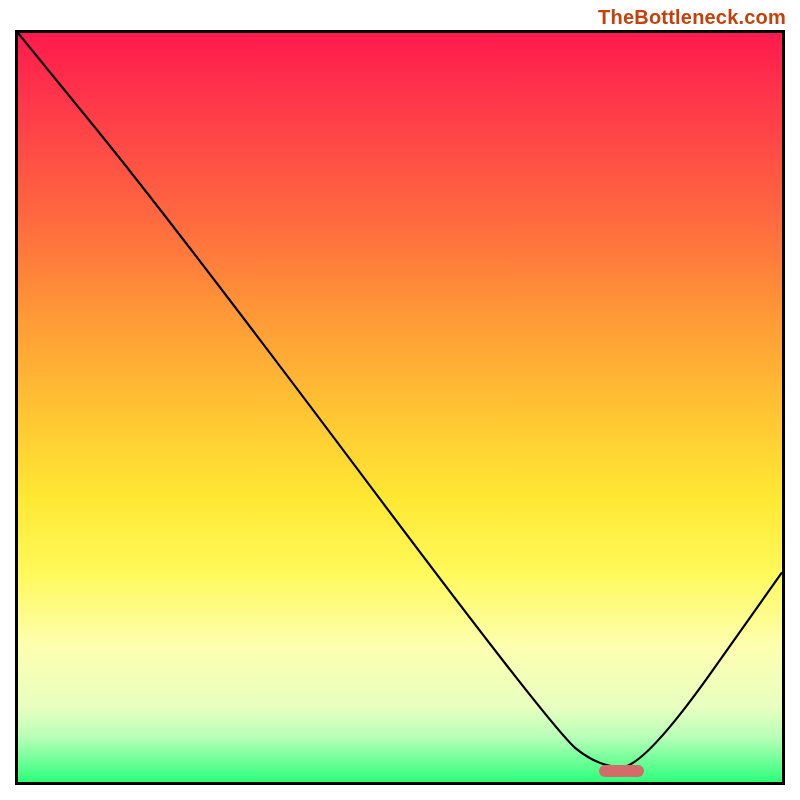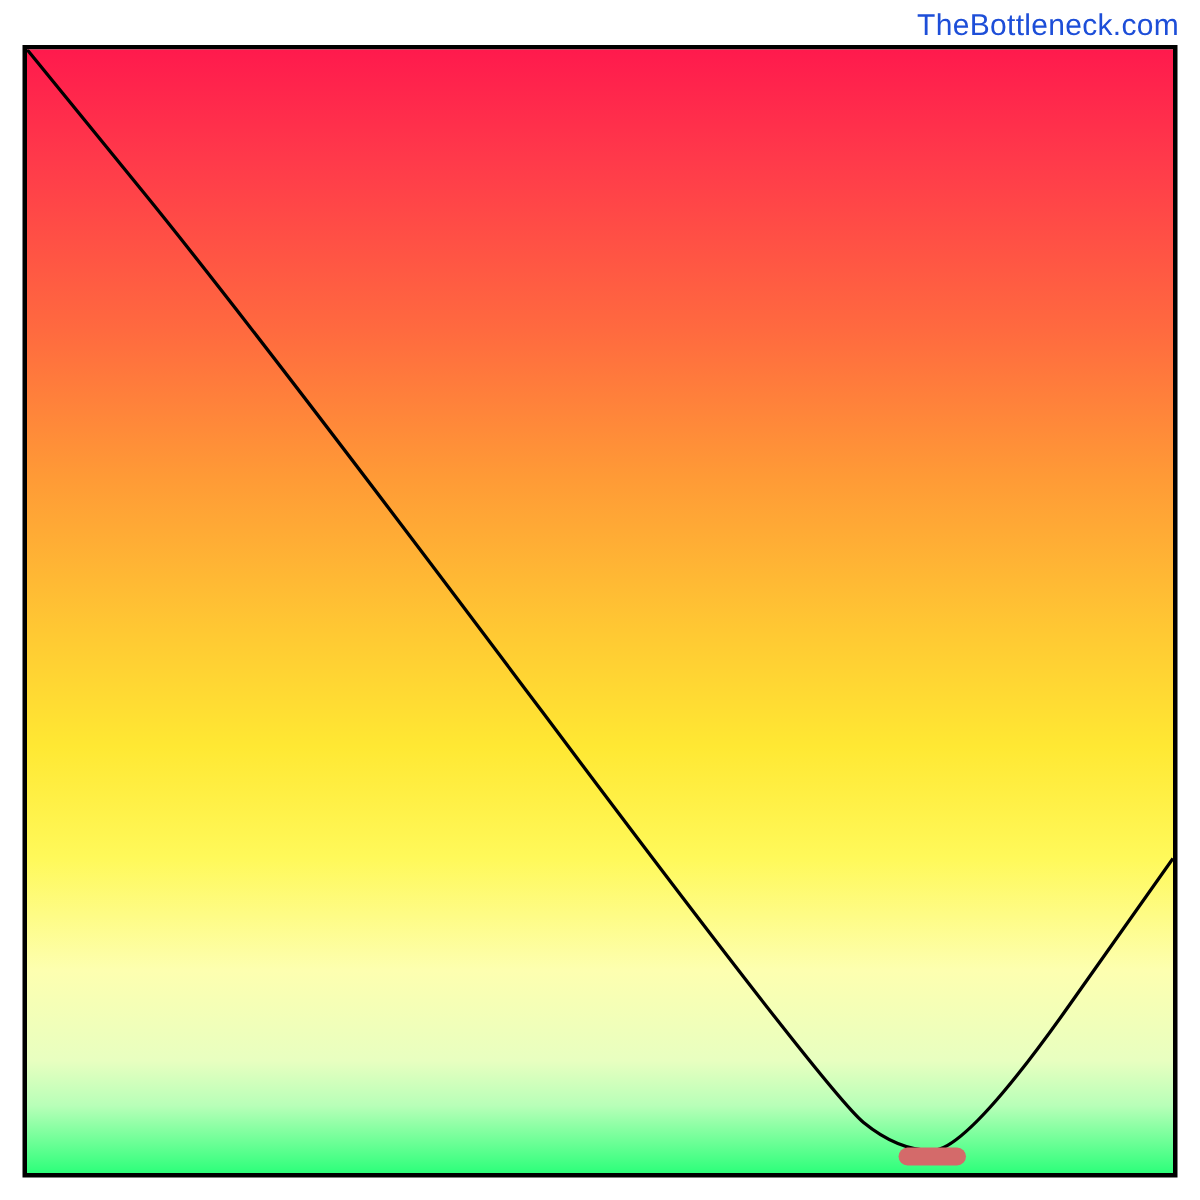--- a/index.html
+++ b/index.html
@@ -44,22 +44,22 @@
       #e8ffc0 90%,
       #b8ffb8 94%,
       #2dff7a 100%
     );
   }
   .watermark {
     position: absolute;
     top: 6px;
     right: 14px;
     font-size: 20px;
-    font-weight: normal;
-    color: #1d4ed8;
+    font-weight: bold;
+    color: #c2410c;
     letter-spacing: 0.2px;
   }
   .curve {
     position: absolute;
     left: 0;
     top: 0;
     width: 100%;
     height: 100%;
     pointer-events: none;
   }

